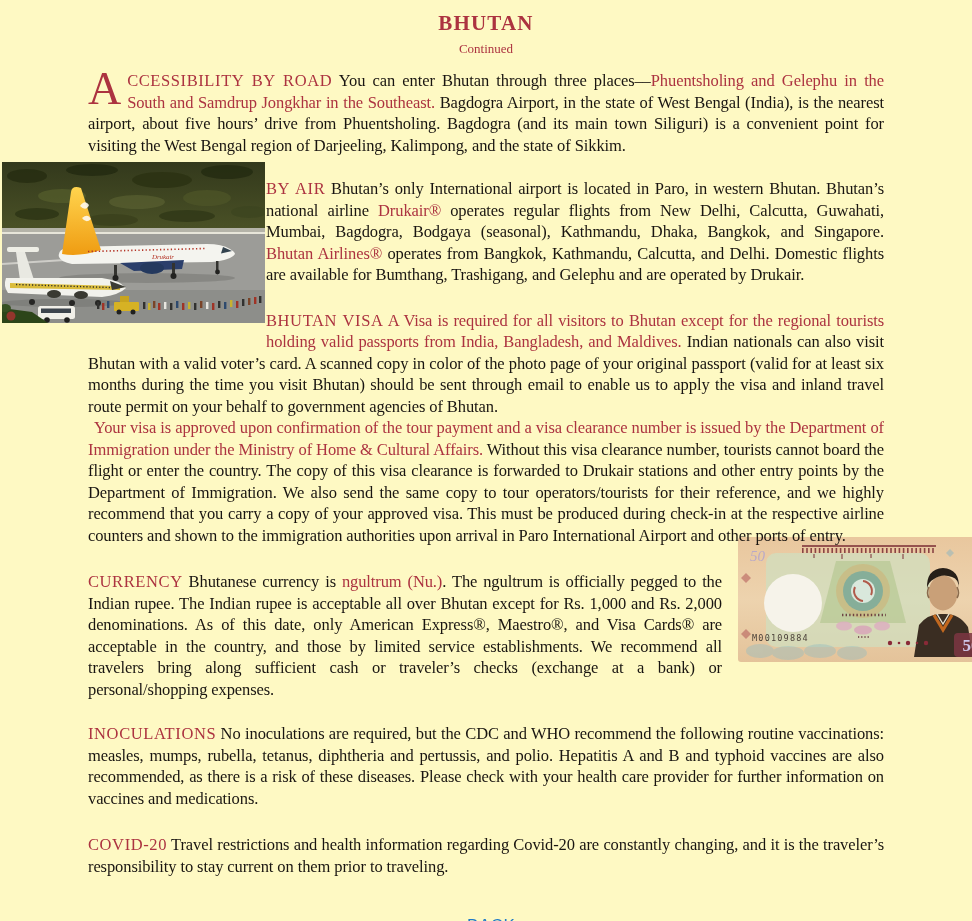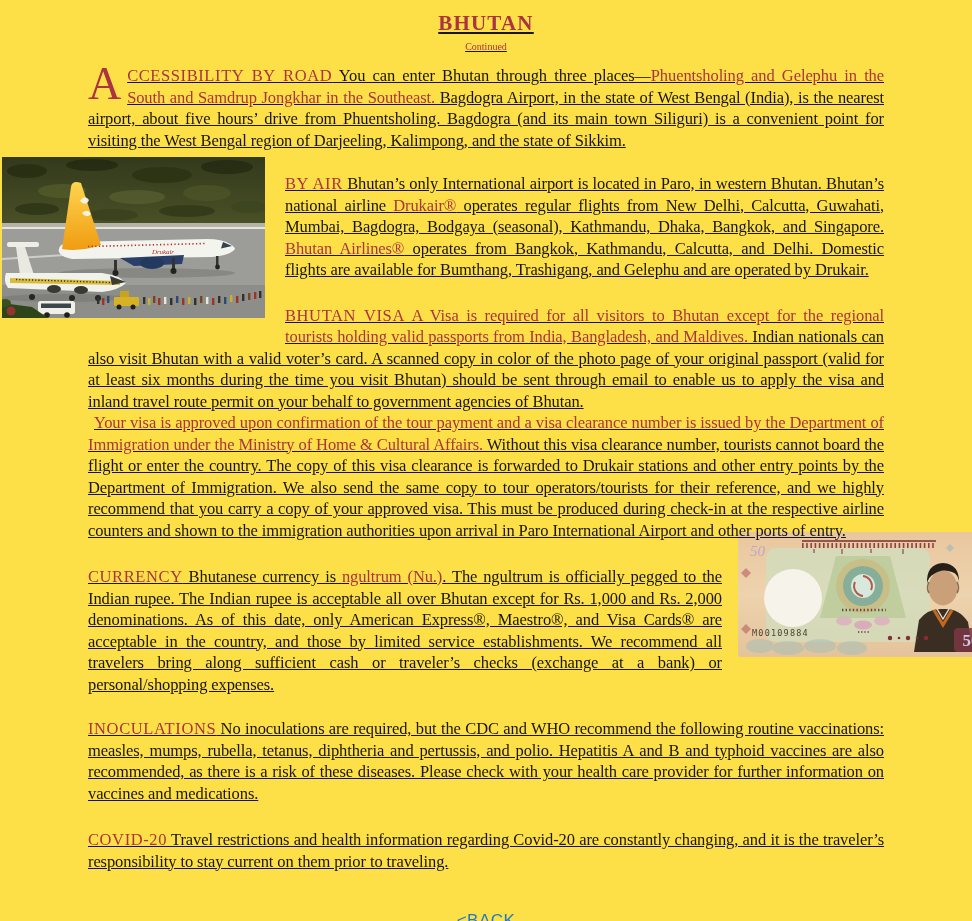--- a/index.html
+++ b/index.html
@@ -2,34 +2,34 @@
 <html><head>
 <meta charset="utf-8">
 <style>
   :root{
     --red:#AC3340;
     --ink:#191511;
     --blue:#1E7AC8;
   }
   html,body{margin:0;padding:0;background:#ffffff;}
   body{width:972px;height:921px;font-family:"Liberation Serif",serif;color:var(--ink);}
-  .page{position:relative;width:972px;height:921px;overflow:hidden;background:#fde047;text-decoration:underline;}
+  .page{position:relative;width:972px;height:921px;overflow:hidden;background:#fef9c3;}
 
   header{text-align:center;padding-top:11px;}
   .title{font-size:21px;font-weight:bold;letter-spacing:1.2px;color:var(--red);}
-  .subtitle{font-size:10px;color:var(--red);margin-top:5px;}
+  .subtitle{font-size:13px;color:var(--red);margin-top:5px;}
 
   .content{padding:13px 88px 0 88px;font-size:16.5px;line-height:21.5px;text-align:justify;letter-spacing:-0.1px;}
   .content p{margin:0;}
   .red{color:var(--red);}
   .hd{color:var(--red);letter-spacing:.6px;}
 
   .dropcap{float:left;color:var(--red);font-size:46px;line-height:36px;padding:1px 6px 0 0;}
 
-  .photo-float{float:left;width:263px;height:161px;margin:6px 20px 12px -86px;}
+  .photo-float{float:left;width:263px;height:161px;margin:6px 1px 12px -86px;}
   .photo-float svg{display:block;width:263px;height:161px;}
 
   .p-air{margin-top:22px !important;}
   .p-visa1{margin-top:24px !important;}
   .p-visa2{margin-top:0 !important;text-indent:6px;}
   .p-currency{margin-top:25px !important;}
   .p-inoc{margin-top:23px !important;}
   .p-covid{margin-top:25px !important;}
 
   .note-float{float:right;width:228px;height:125px;margin:-34px -82px 8px 16px;}

